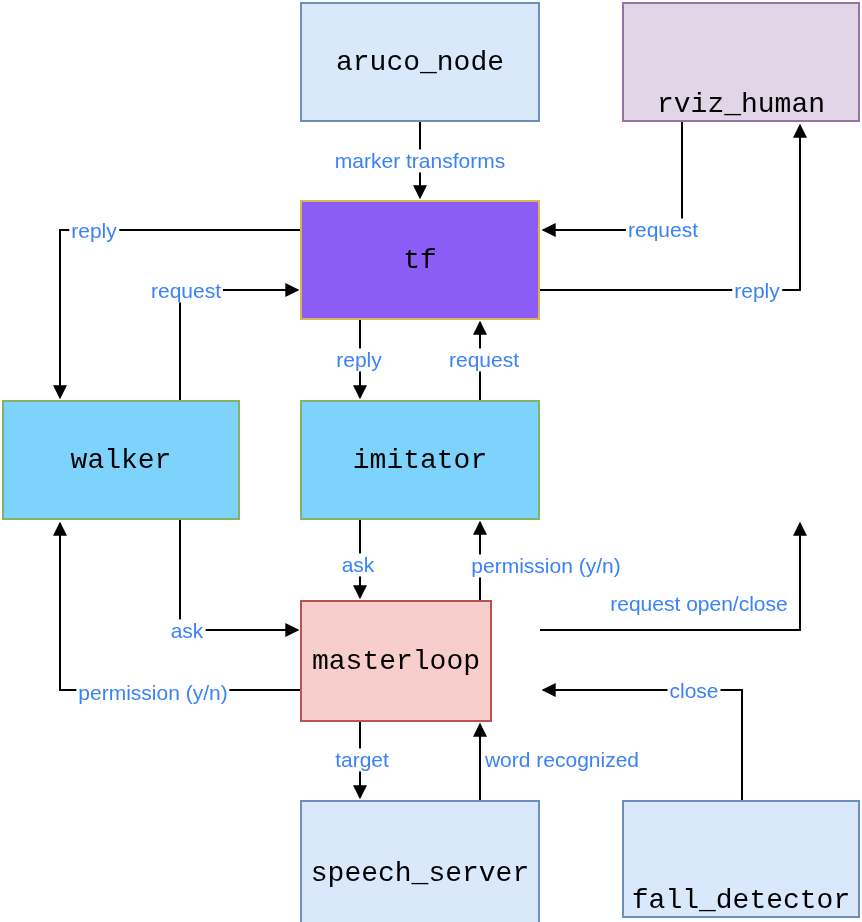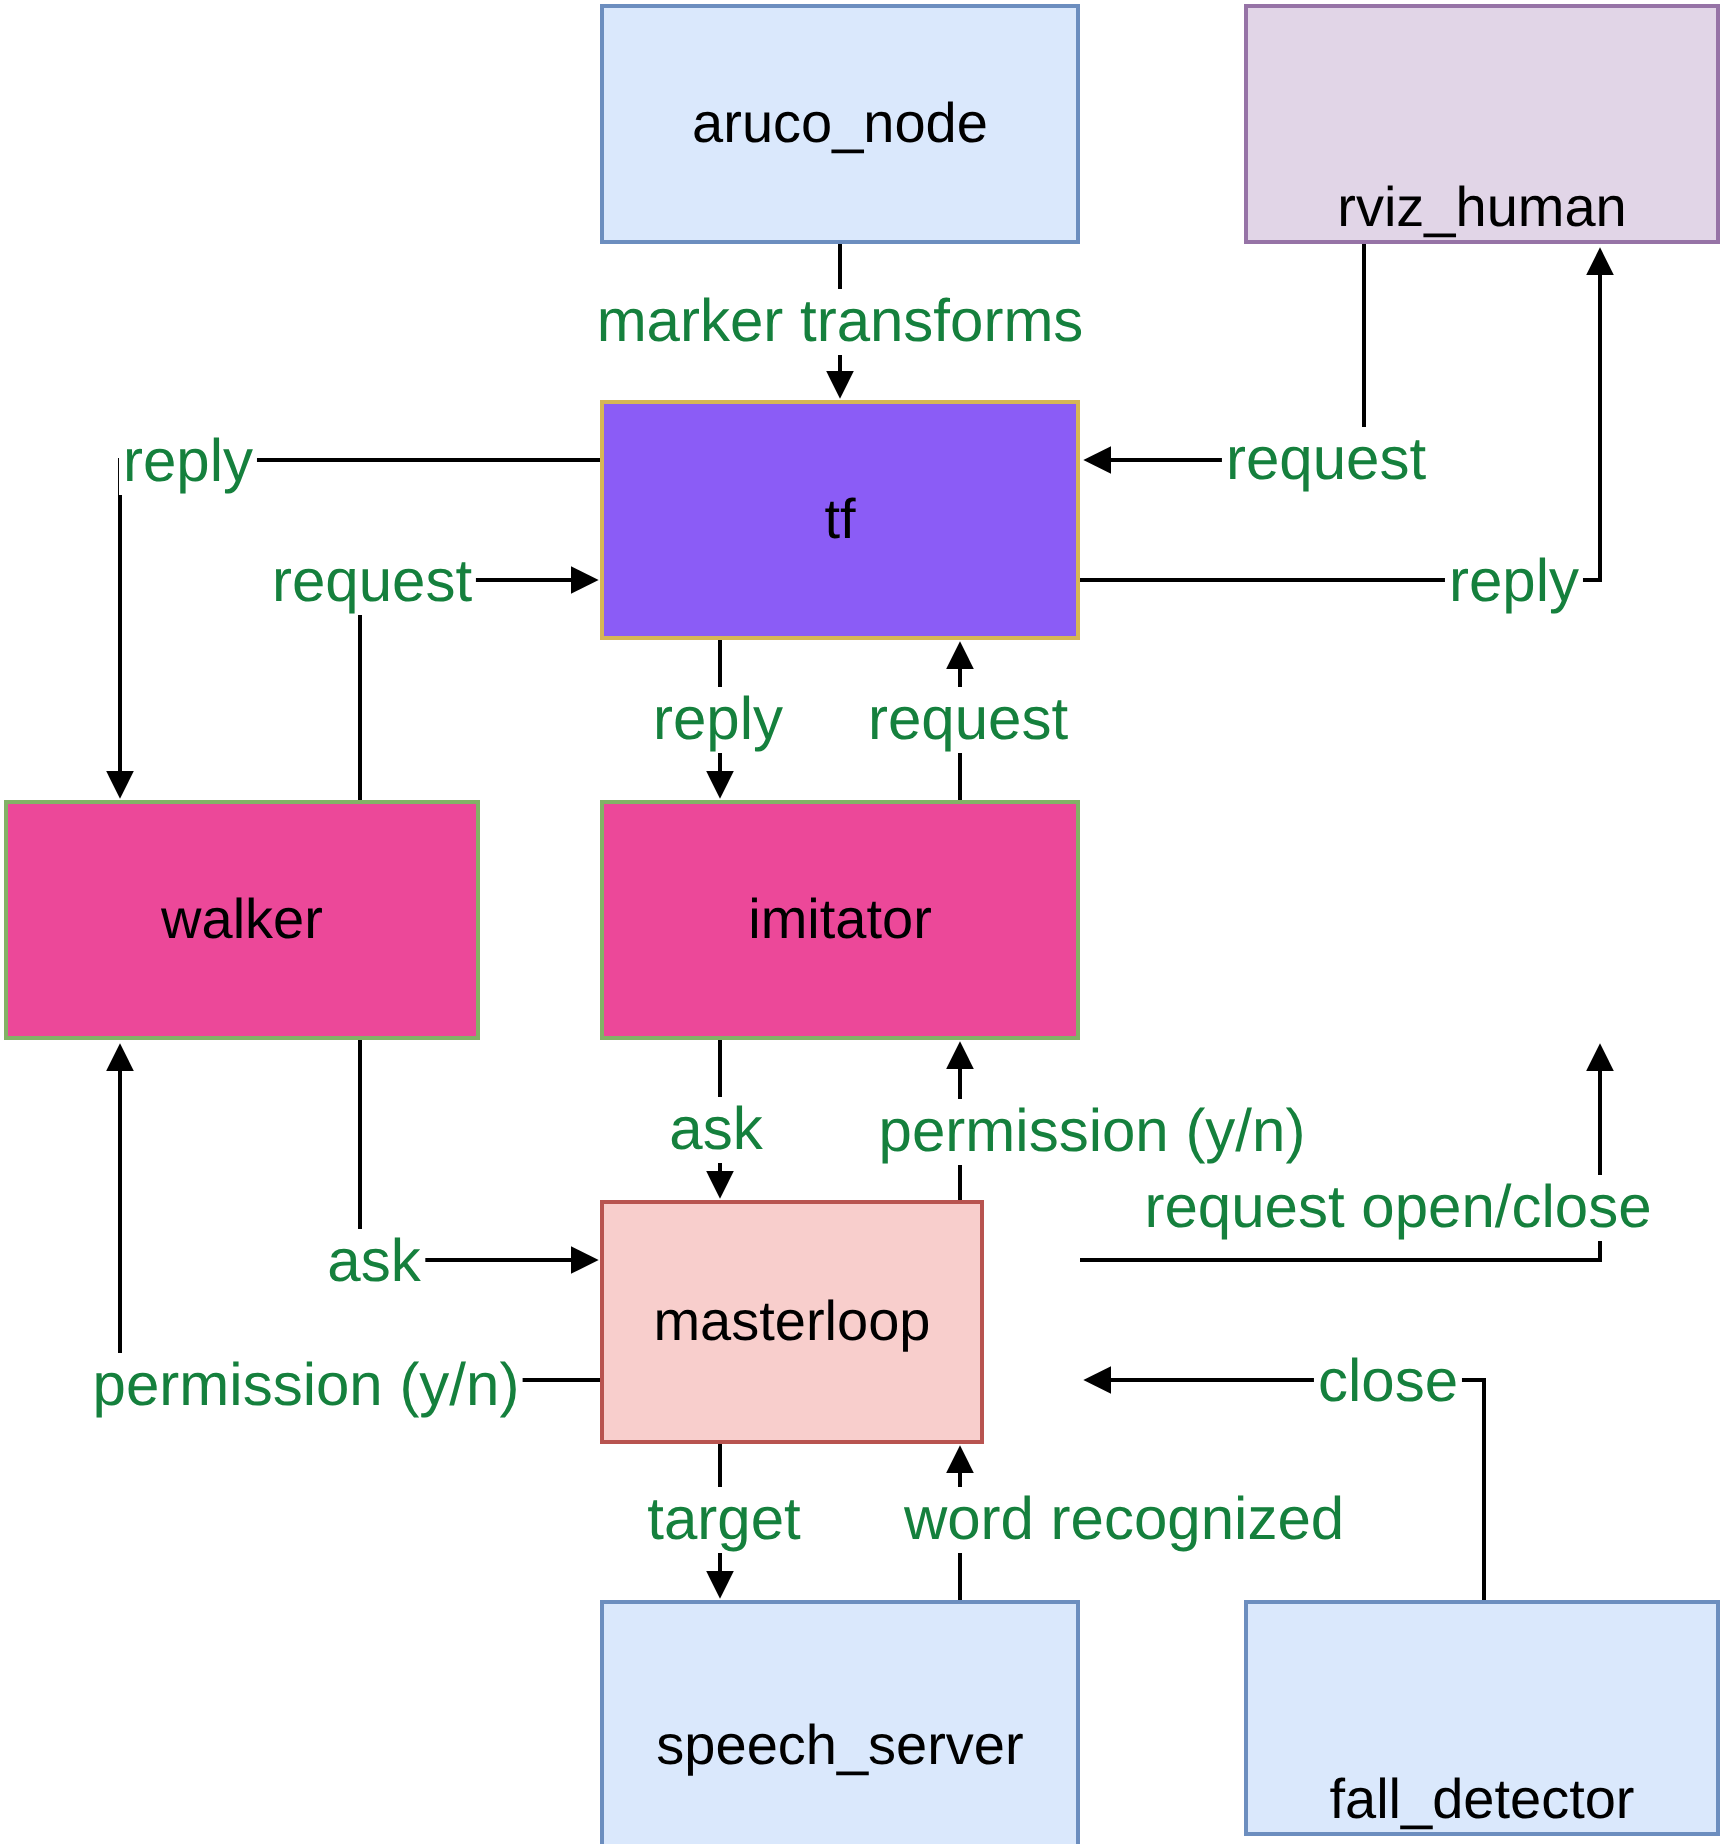--- a/index.html
+++ b/index.html
@@ -16,36 +16,36 @@
     left: 0; top: 0;
     width: 862px; height: 922px;
   }
   .node {
     position: absolute;
     display: flex;
     align-items: center;
     justify-content: center;
     box-sizing: border-box;
     border: 2px solid #000;
-    font-family: Liberation Sans, sans-serif;
+    font-family: Liberation Mono, monospace;
     font-size: 28px;
     color: #000000;
     white-space: nowrap;
   }
   .fill-blue   { background: #dae8fc; border-color: #6c8ebf; }
   .fill-purple { background: #e1d5e7; border-color: #9673a6; align-items: flex-end; }
   .fill-yellow { background: #8b5cf6; border-color: #d6b656; }
-  .fill-green  { background: #ec4899; border-color: #82b366; }
+  .fill-green  { background: #7dd3fc; border-color: #82b366; }
   .fill-red    { background: #f8cecc; border-color: #b85450; }
   .edge-label {
     position: absolute;
     transform: translate(-50%, -50%);
     background: #ffffff;
-    color: #15803d;
-    font-size: 30px;
+    color: #3b82f6;
+    font-size: 21px;
     line-height: 1.1;
     padding: 0 2px;
     white-space: nowrap;
   }
   svg path.edge {
     stroke: #000000;
     stroke-width: 2;
     fill: none;
   }
 </style>

